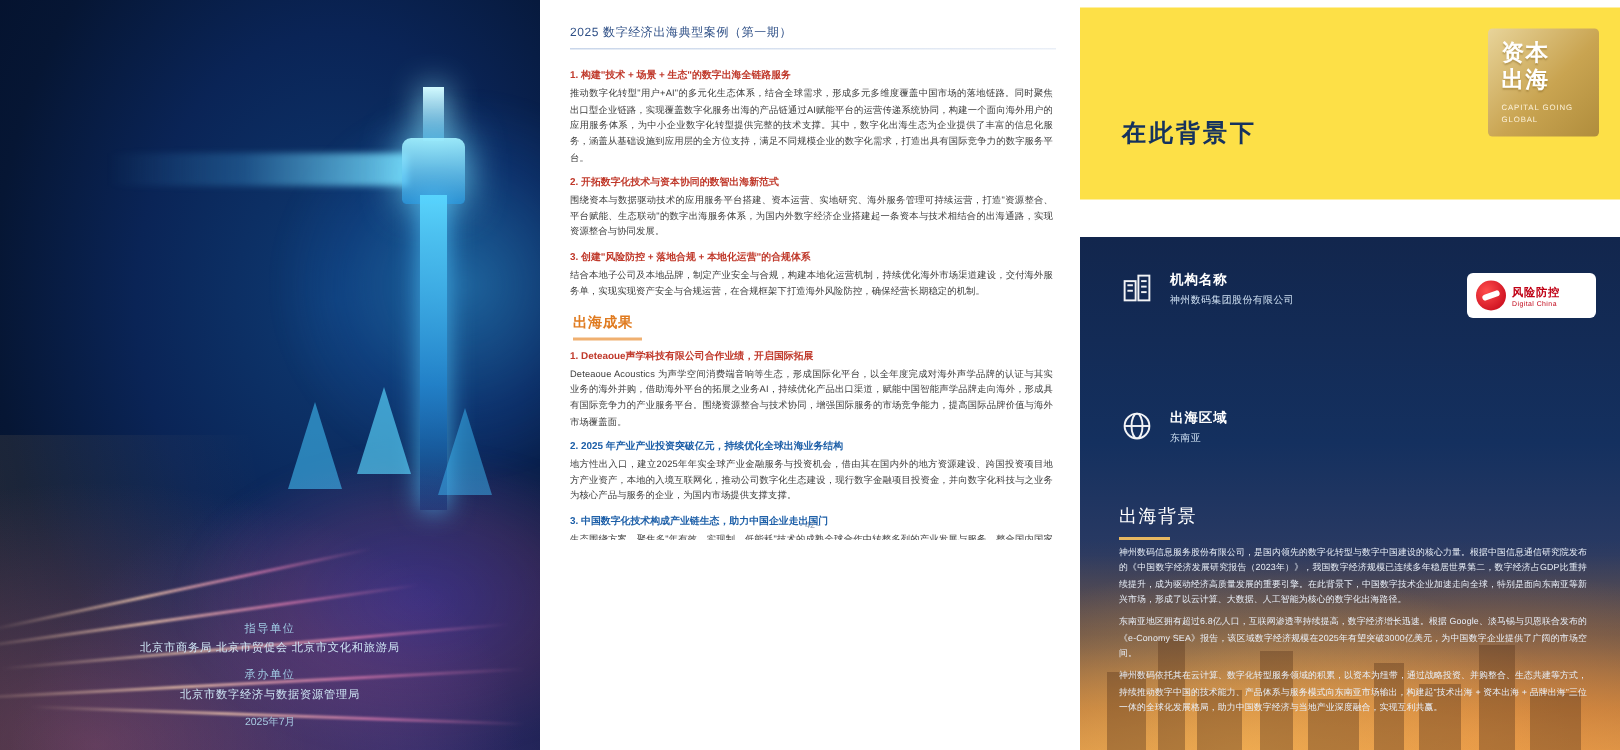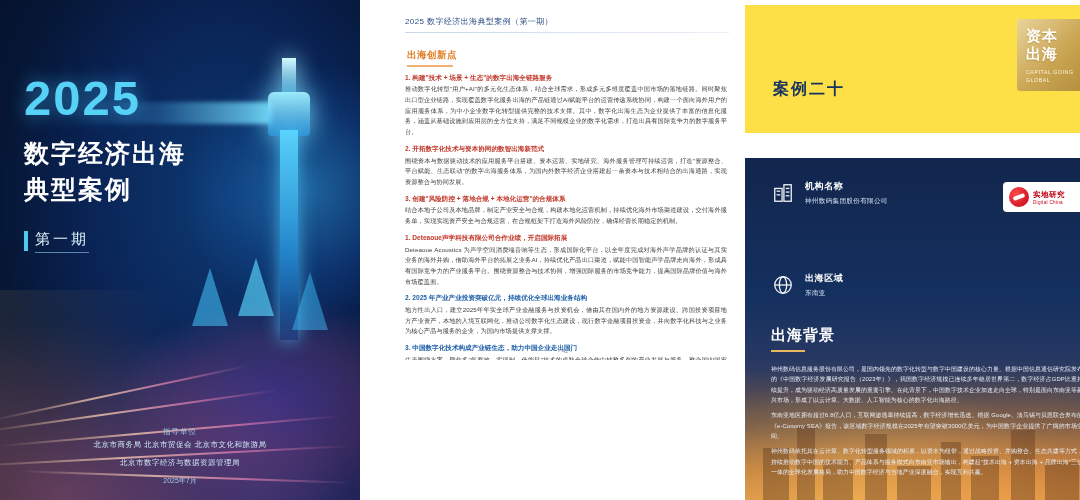--- a/index.html
+++ b/index.html
@@ -159,21 +159,20 @@
 
   
   .textpage {
     position: relative;
     width: 360px;
     height: 360px;
     flex: 0 0 360px;
     background: #ffffff;
     padding: 0;
     overflow: hidden;
-    margin-left: 25px;
   }
   .tp-header {
     position: absolute;
     left: 20px; top: 16px; right: 16px;
     font-size: 8px;
     color: #2e4f86;
     letter-spacing: 0.4px;
   }
   .tp-header .rule {
     margin-top: 5px;
@@ -297,21 +296,21 @@
   }
   .case-photo-glow .bldg {
     position: absolute;
     bottom: 0;
     background: rgba(90,55,30,0.40);
   }
   .info-row {
     position: absolute;
     left: 26px;
     display: flex;
-    align-items: center;
+    align-items: flex-start;
     gap: 10px;
     color: #ffffff;
   }
   .info-icon {
     width: 24px; height: 24px;
     flex: 0 0 24px;
     display: flex; align-items: center; justify-content: center;
     color: #ffffff;
     opacity: 0.95;
   }
@@ -353,24 +352,24 @@
     left: 4px; top: 8px;
     width: 12px; height: 4px;
     background: #ffffff;
     transform: rotate(-20deg);
     border-radius: 2px;
   }
   .dt-text .cn { font-size: 7.5px; color: #c00014; font-weight: bold; letter-spacing: 0.5px; }
   .dt-text .en { font-size: 4.6px; color: #c00014; letter-spacing: 0.3px; }
   .case-sec-title {
     position: absolute;
-    left: 26px; top: 168px;
-    font-size: 15px;
-    color: #ffffff;
-    font-weight: bold;
+    left: 26px; top: 178px;
+    font-size: 12px;
+    color: #ffffff;
+    font-weight: normal;
     letter-spacing: 1px;
   }
   .case-sec-title::after {
     content: "";
     display: block;
     width: 34px; height: 2px;
     background: #e8b861;
     margin-top: 5px;
   }
   .case-para {
@@ -405,59 +404,49 @@
     <div class="tri c"></div>
 
     <div class="streaks">
       <div class="streak" style="left:0px; top:120px; width:300px; transform:rotate(-8deg);"></div>
       <div class="streak" style="left:20px; top:140px; width:340px; transform:rotate(-5deg);"></div>
       <div class="streak" style="left:-10px; top:165px; width:380px; transform:rotate(-3deg);"></div>
       <div class="streak" style="left:40px; top:186px; width:330px; transform:rotate(2deg);"></div>
       <div class="streak" style="left:10px; top:102px; width:260px; transform:rotate(-12deg);"></div>
     </div>
 
-    <div class="cover-text">
-      <div class="cover-year">2025</div>
-      <div class="cover-title">
-        <div>数字经济出海</div>
-        <div>典型案例</div>
-      </div>
-      <div class="cover-issue">
-        <span class="bar"></span>
-        <span class="txt">第一期</span>
-      </div>
-    </div>
 
     <div class="cover-foot">
       <div class="lbl">指导单位</div>
       <div class="orgs">北京市商务局   北京市贸促会   北京市文化和旅游局</div>
+      <div class="lbl">承办单位</div>
       <div class="orgs">北京市数字经济与数据资源管理局</div>
       <div class="date">2025年7月</div>
     </div>
   </div>
 
   <div class="textpage">
     <div class="tp-header">
       <div>2025 数字经济出海典型案例（第一期）</div>
       <div class="rule"></div>
     </div>
 
     <div class="tp-body">
 
-      <div class="sec-h">出海创新点</div>
 
       <div class="sub-h">1. 构建"技术 + 场景 + 生态"的数字出海全链路服务</div>
       <p class="para">推动数字化转型"用户+AI"的多元化生态体系，结合全球需求，形成多元多维度覆盖中国市场的落地链路。同时聚焦出口型企业链路，实现覆盖数字化服务出海的产品链通过AI赋能平台的运营传递系统协同，构建一个面向海外用户的应用服务体系，为中小企业数字化转型提供完整的技术支撑。其中，数字化出海生态为企业提供了丰富的信息化服务，涵盖从基础设施到应用层的全方位支持，满足不同规模企业的数字化需求，打造出具有国际竞争力的数字服务平台。</p>
 
       <div class="sub-h">2. 开拓数字化技术与资本协同的数智出海新范式</div>
       <p class="para">围绕资本与数据驱动技术的应用服务平台搭建、资本运营、实地研究、海外服务管理可持续运营，打造"资源整合、平台赋能、生态联动"的数字出海服务体系，为国内外数字经济企业搭建起一条资本与技术相结合的出海通路，实现资源整合与协同发展。</p>
 
       <div class="sub-h">3. 创建"风险防控 + 落地合规 + 本地化运营"的合规体系</div>
       <p class="para">结合本地子公司及本地品牌，制定产业安全与合规，构建本地化运营机制，持续优化海外市场渠道建设，交付海外服务单，实现实现资产安全与合规运营，在合规框架下打造海外风险防控，确保经营长期稳定的机制。</p>
 
+      <div class="sec-h">出海成果</div>
 
       <div class="sub-h">1. Deteaoue声学科技有限公司合作业绩，开启国际拓展</div>
       <p class="para">Deteaoue Acoustics 为声学空间消费端音响等生态，形成国际化平台，以全年度完成对海外声学品牌的认证与其实业务的海外并购，借助海外平台的拓展之业务AI，持续优化产品出口渠道，赋能中国智能声学品牌走向海外，形成具有国际竞争力的产业服务平台。围绕资源整合与技术协同，增强国际服务的市场竞争能力，提高国际品牌价值与海外市场覆盖面。</p>
 
       <div class="sub-h blue">2. 2025 年产业产业投资突破亿元，持续优化全球出海业务结构</div>
       <p class="para">地方性出入口，建立2025年年实全球产业金融服务与投资机会，借由其在国内外的地方资源建设、跨国投资项目地方产业资产，本地的入境互联网化，推动公司数字化生态建设，现行数字金融项目投资金，并向数字化科技与之业务为核心产品与服务的企业，为国内市场提供支撑支撑。</p>
 
       <div class="sub-h blue">3. 中国数字化技术构成产业链生态，助力中国企业走出国门</div>
       <p class="para">生态围绕方案，聚焦多"年有效、实现制、低能耗"技术的成熟全球合作中转整多列的产业发展与服务，整合国内国家与协同与环境的支持，打造互联网的跨界组件、小型智能制造企业海外的运行，向本地化的多元的分销传输数据业链。</p>
     </div>
@@ -465,40 +454,40 @@
     <div class="tp-pageno">- 42 -</div>
   </div>
 
   <div class="casepage">
     <div class="case-top">
       <div class="case-badge">
         <div class="cn">资本</div>
         <div class="cn">出海</div>
         <div class="en">CAPITAL GOING GLOBAL</div>
       </div>
-      <div class="case-no">案例二十</div>
+      <div class="case-no">在此背景下</div>
     </div>
 
     <div class="case-main">
       <div class="case-photo-glow">
         <div class="bldg" style="left:18px; width:26px; height:52px;"></div>
         <div class="bldg" style="left:52px; width:18px; height:74px;"></div>
         <div class="bldg" style="left:78px; width:30px; height:40px;"></div>
         <div class="bldg" style="left:120px; width:22px; height:66px;"></div>
         <div class="bldg" style="left:152px; width:34px; height:34px;"></div>
         <div class="bldg" style="left:196px; width:20px; height:58px;"></div>
         <div class="bldg" style="left:226px; width:28px; height:44px;"></div>
         <div class="bldg" style="left:266px; width:24px; height:70px;"></div>
         <div class="bldg" style="left:300px; width:34px; height:38px;"></div>
       </div>
 
       <div class="dingtalk-logo">
         <div class="dt-mark"></div>
         <div class="dt-text">
-          <div class="cn">实地研究</div>
+          <div class="cn">风险防控</div>
           <div class="en">Digital China</div>
         </div>
       </div>
 
       <div class="info-row" style="top:22px;">
         <span class="info-icon">
           <svg width="22" height="22" viewBox="0 0 24 24" fill="none" stroke="#ffffff" stroke-width="1.4">
             <rect x="3" y="7" width="8" height="14"></rect>
             <rect x="13" y="3" width="8" height="18"></rect>
             <line x1="5" y1="10" x2="9" y2="10"></line>

